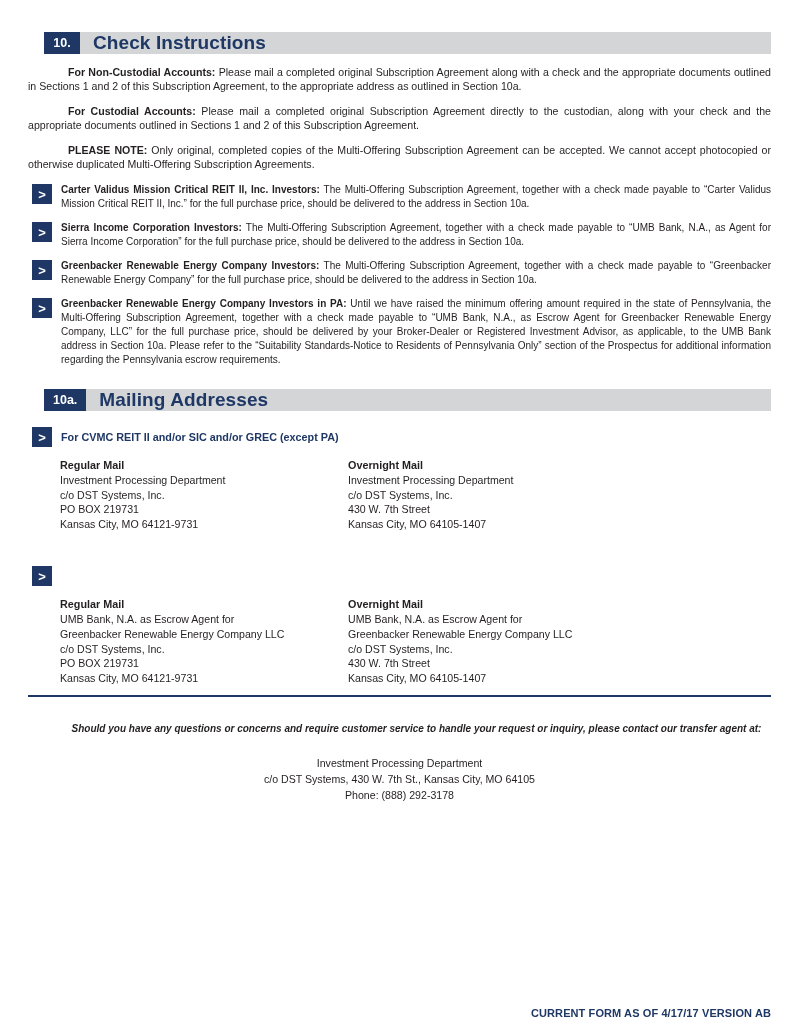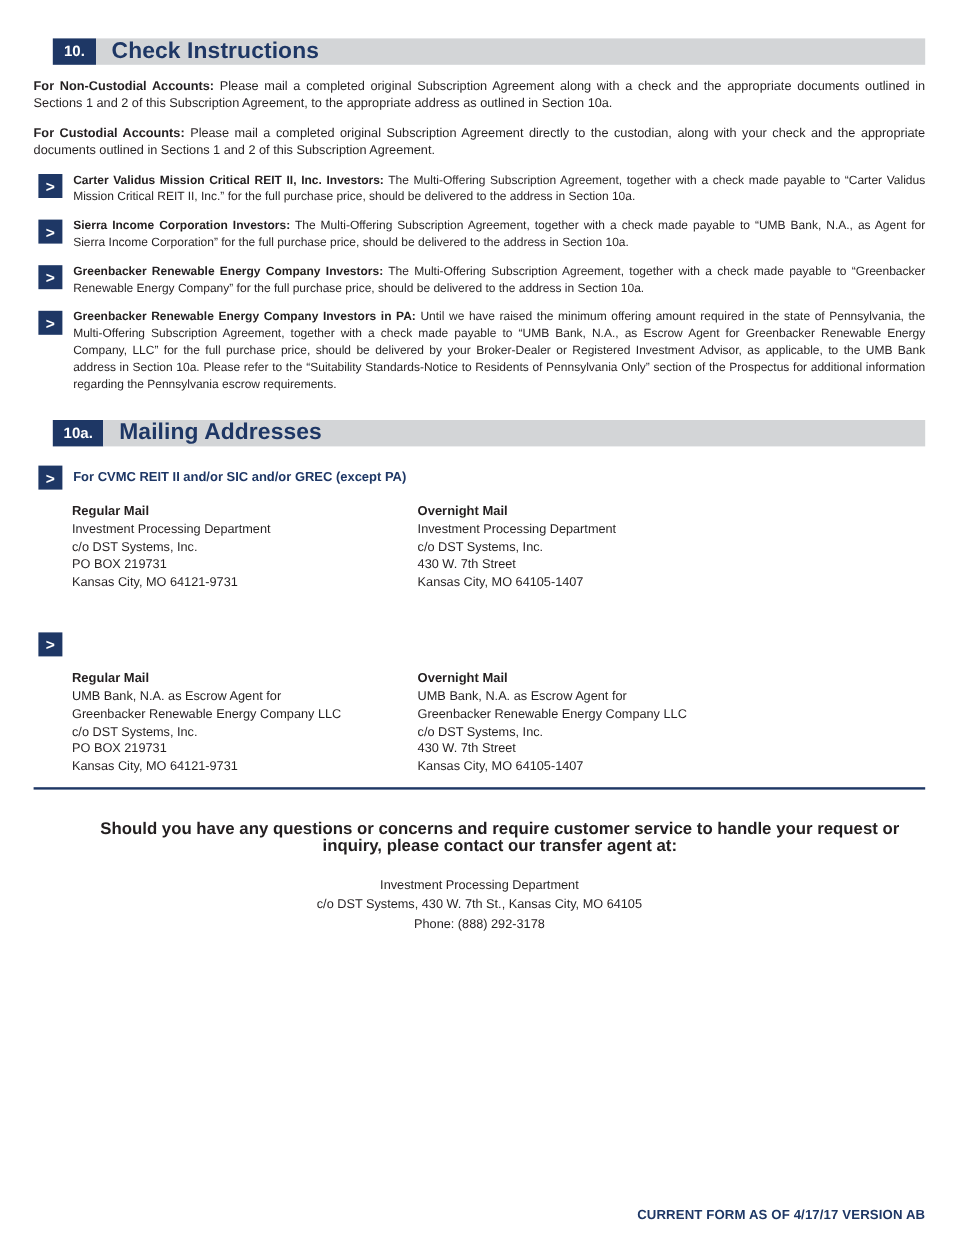--- a/index.html
+++ b/index.html
@@ -28,21 +28,21 @@
     flex:1; display:flex; align-items:center;
     padding-left:13px;
     letter-spacing:0.1px;
   }
   
   .para {
     font-size:10.6px; line-height:14px;
     text-align:justify;
     margin-top:11px;
   }
-  .para b { color:#231f20; }
+  .para b { color:#231f20;margin-left:40px; }
   .bullets { margin-top:12px; }
   .bullet {
     display:flex; align-items:flex-start;
     margin:0 0 10px 4px;
   }
   .chev {
     flex:0 0 20px; width:20px; height:20px;
     background:#1e3765; color:#ffffff;
     display:flex; align-items:center; justify-content:center;
     font-weight:bold; font-size:13px;
@@ -63,21 +63,21 @@
   .group-title i { font-style:italic; }
   .addr-row { display:flex; margin:11px 0 0 32px; }
   .addr-col { width:288px; }
   .addr-label { font-weight:bold; font-size:10.8px; line-height:15px; }
   .addr-lines { font-size:10.6px; line-height:14.6px; white-space:pre-line; }
   .group-spacer { height:19px; }
   
   .divider { border-top:2px solid #1e3765; margin-top:10px; }
   .service-note {
     margin-top:25px; text-align:center;
-    font-size:14px; font-weight:bold; 
+    font-size:10px; font-weight:bold; font-style:italic;
     line-height:14px;
     margin-left:34px;
   }
   .contact-block {
     margin-top:19px; text-align:center;
     font-size:10.6px; line-height:16px;
     white-space:pre-line;
   }
   .version-note {
     position:absolute; right:28px; bottom:15px;
@@ -90,20 +90,21 @@
 
 <div class="page">
 
   <div class="sec-header">
     <div class="sec-num">10.</div>
     <div class="sec-band">Check Instructions</div>
   </div>
 
   <p class="para"><b>For Non-Custodial Accounts:</b><span> Please mail a completed original Subscription Agreement along with a check and the appropriate documents outlined in Sections 1 and 2 of this Subscription Agreement, to the appropriate address as outlined in Section 10a.</span></p>
   <p class="para"><b>For Custodial Accounts:</b><span> Please mail a completed original Subscription Agreement directly to the custodian, along with your check and the appropriate documents outlined in Sections 1 and 2 of this Subscription Agreement.</span></p>
+  <p class="para"><b>PLEASE NOTE:</b><span> Only original, completed copies of the Multi-Offering Subscription Agreement can be accepted. We cannot accept photocopied or otherwise duplicated Multi-Offering Subscription Agreements.</span></p>
 
   <div class="bullets">
     <div class="bullet">
       <div class="chev">&gt;</div>
       <div class="bullet-text"><b>Carter Validus Mission Critical REIT II, Inc. Investors:</b><span> The Multi-Offering Subscription Agreement, together with a check made payable to “Carter Validus Mission Critical REIT II, Inc.” for the full purchase price, should be delivered to the address in Section 10a.</span></div>
     </div>
     <div class="bullet">
       <div class="chev">&gt;</div>
       <div class="bullet-text"><b>Sierra Income Corporation Investors:</b><span> The Multi-Offering Subscription Agreement, together with a check made payable to “UMB Bank, N.A., as Agent for Sierra Income Corporation” for the full purchase price, should be delivered to the address in Section 10a.</span></div>
     </div>

